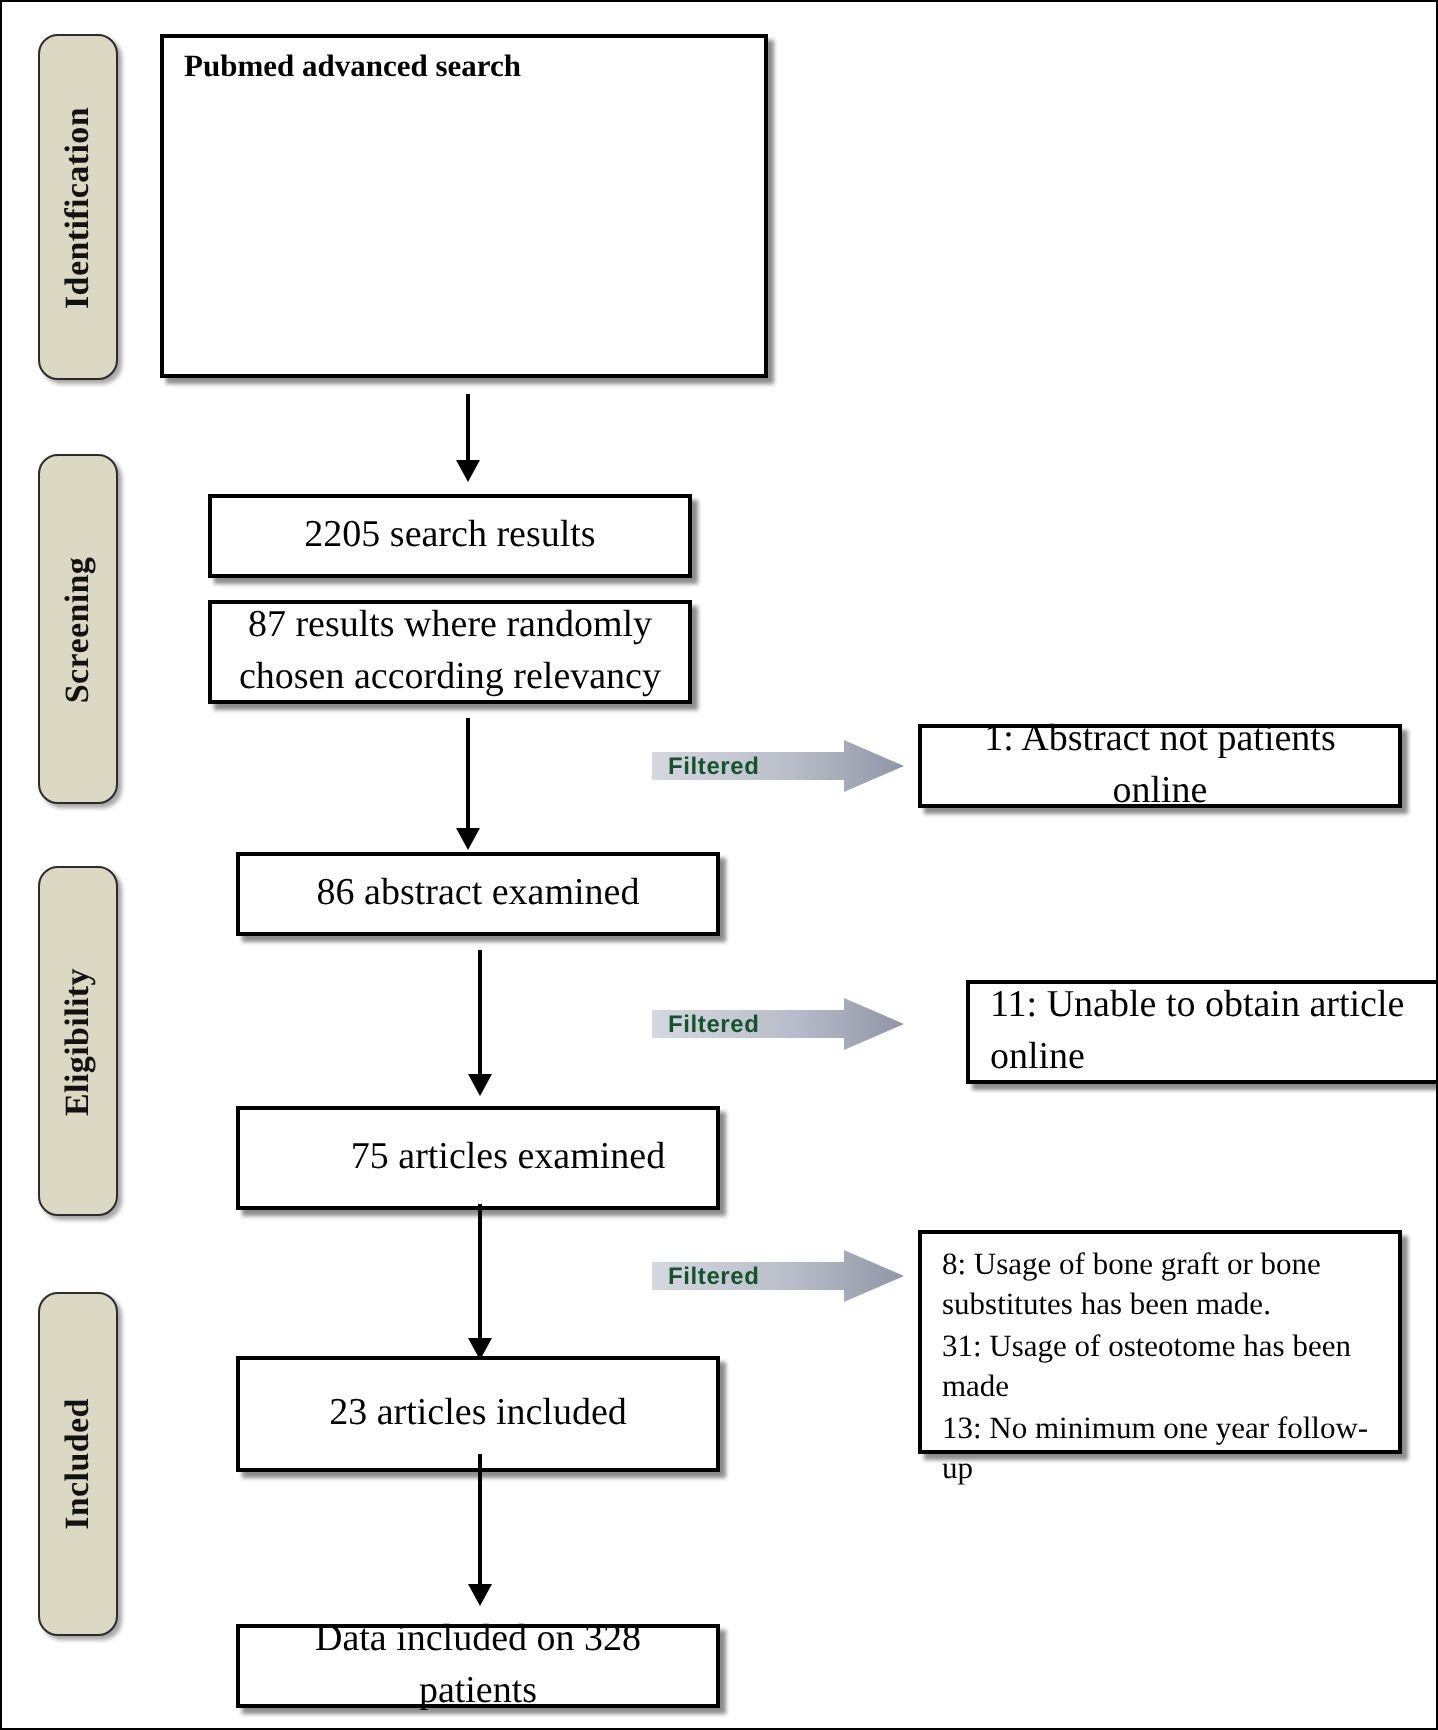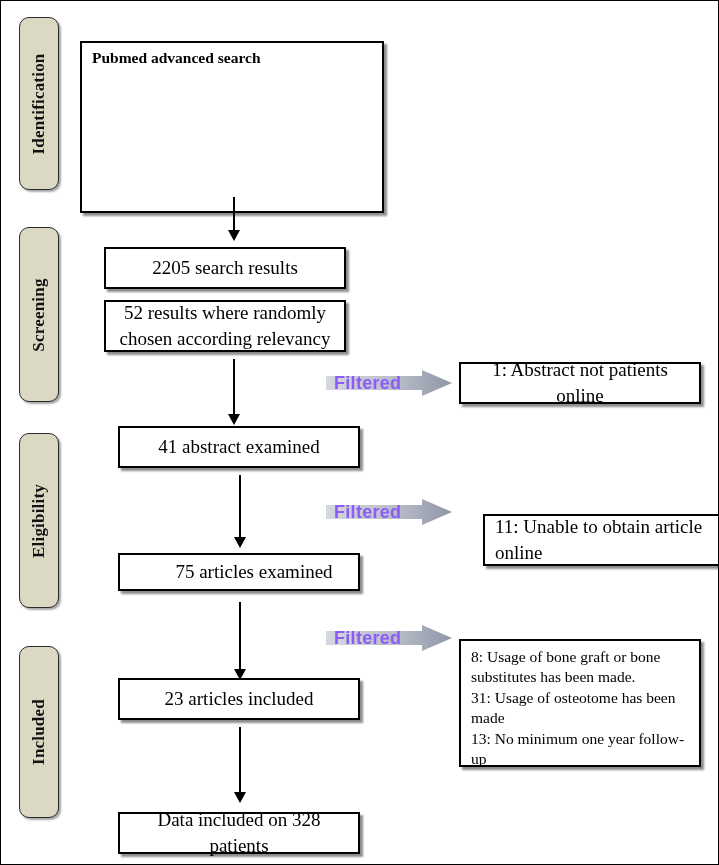--- a/index.html
+++ b/index.html
@@ -59,21 +59,20 @@
     padding: 4px 10px;
   }
   .box .box-text {
     font-size: 19px;
     line-height: 1.38;
     color: #000000;
     text-align: center;
   }
   .box.left-align {
     justify-content: flex-start;
-    margin-top: 24px;
   }
   .box.left-align .box-text,
   .box.left-align .box-body {
     text-align: left;
   }
   .box.top-align {
     align-items: flex-start;
     padding-top: 6px;
   }
 
@@ -123,23 +122,23 @@
   .filter-arrow svg {
     display: block;
     width: 100%;
     height: 100%;
   }
   .filter-arrow .filter-text {
     position: absolute;
     left: 8px;
     top: 50%;
     transform: translateY(-50%);
-    font-size: 18px;
+    font-size: 12px;
     font-weight: bold;
-    color: #8b5cf6;
+    color: #14532d;
     font-family: "Liberation Sans", sans-serif;
     letter-spacing: 0.3px;
     white-space: nowrap;
     pointer-events: none;
   }
 </style>
 </head>
 <body>
 
 <div id="figure">
@@ -169,21 +168,21 @@
   <div class="varrow" style="left:226px; top:196px; height:44px;">
     <div class="shaft" style="height:33px;"></div>
     <div class="head"></div>
   </div>
 
   <div class="box" style="left:103px; top:246px; width:242px; height:42px;">
     <span class="box-text">2205 search results</span>
   </div>
 
   <div class="box" style="left:103px; top:299px; width:242px; height:52px;">
-    <span class="box-text">52 results where randomly chosen according relevancy</span>
+    <span class="box-text">87 results where randomly chosen according relevancy</span>
   </div>
 
   <div class="varrow" style="left:226px; top:358px; height:66px;">
     <div class="shaft" style="height:55px;"></div>
     <div class="head"></div>
   </div>
 
   <div class="filter-arrow" style="left:325px; top:369px; width:126px;">
     <svg viewBox="0 0 126 26" preserveAspectRatio="none">
       <defs>
@@ -196,21 +195,21 @@
       <path d="M0,6 L96,6 L96,0 L126,13 L96,26 L96,20 L0,20 Z" fill="url(#fg1)"></path>
     </svg>
     <span class="filter-text">Filtered</span>
   </div>
 
   <div class="box" style="left:458px; top:361px; width:242px; height:42px;">
     <span class="box-text">1: Abstract not patients online</span>
   </div>
 
   <div class="box" style="left:117px; top:425px; width:242px; height:42px;">
-    <span class="box-text">41 abstract examined</span>
+    <span class="box-text">86 abstract examined</span>
   </div>
 
   <div class="varrow" style="left:232px; top:474px; height:73px;">
     <div class="shaft" style="height:62px;"></div>
     <div class="head"></div>
   </div>
 
   <div class="filter-arrow" style="left:325px; top:498px; width:126px;">
     <svg viewBox="0 0 126 26" preserveAspectRatio="none">
       <defs>
@@ -222,21 +221,21 @@
       </defs>
       <path d="M0,6 L96,6 L96,0 L126,13 L96,26 L96,20 L0,20 Z" fill="url(#fg2)"></path>
     </svg>
     <span class="filter-text">Filtered</span>
   </div>
 
   <div class="box left-align" style="left:482px; top:489px; width:242px; height:52px;">
     <span class="box-text">11: Unable to obtain article online</span>
   </div>
 
-  <div class="box" style="left:117px; top:552px; width:242px; height:38px;padding-left:40px;">
+  <div class="box" style="left:117px; top:552px; width:242px; height:52px;padding-left:40px;">
     <span class="box-text">75 articles examined</span>
   </div>
 
   <div class="varrow" style="left:232px; top:601px; height:78px;">
     <div class="shaft" style="height:67px;"></div>
     <div class="head"></div>
   </div>
 
   <div class="filter-arrow" style="left:325px; top:624px; width:126px;">
     <svg viewBox="0 0 126 26" preserveAspectRatio="none">
@@ -245,27 +244,27 @@
           <stop offset="0%" stop-color="#d6d8e0"></stop>
           <stop offset="55%" stop-color="#b9bdc9"></stop>
           <stop offset="100%" stop-color="#8f96a6"></stop>
         </linearGradient>
       </defs>
       <path d="M0,6 L96,6 L96,0 L126,13 L96,26 L96,20 L0,20 Z" fill="url(#fg3)"></path>
     </svg>
     <span class="filter-text">Filtered</span>
   </div>
 
-  <div class="box left-align top-align" style="left:458px; top:614px; width:242px; height:128px;">
+  <div class="box left-align top-align" style="left:458px; top:614px; width:242px; height:112px;">
     <span class="box-body">8: Usage of bone graft or bone substitutes has been made.
 31: Usage of osteotome has been made
 13: No minimum one year follow-up</span>
   </div>
 
-  <div class="box" style="left:117px; top:677px; width:242px; height:42px;">
+  <div class="box" style="left:117px; top:677px; width:242px; height:58px;">
     <span class="box-text">23 articles included</span>
   </div>
 
   <div class="varrow" style="left:232px; top:726px; height:76px;">
     <div class="shaft" style="height:65px;"></div>
     <div class="head"></div>
   </div>
 
   <div class="box" style="left:117px; top:811px; width:242px; height:42px;padding-left:10px;">
     <span class="box-text">Data included on 328 patients</span>

